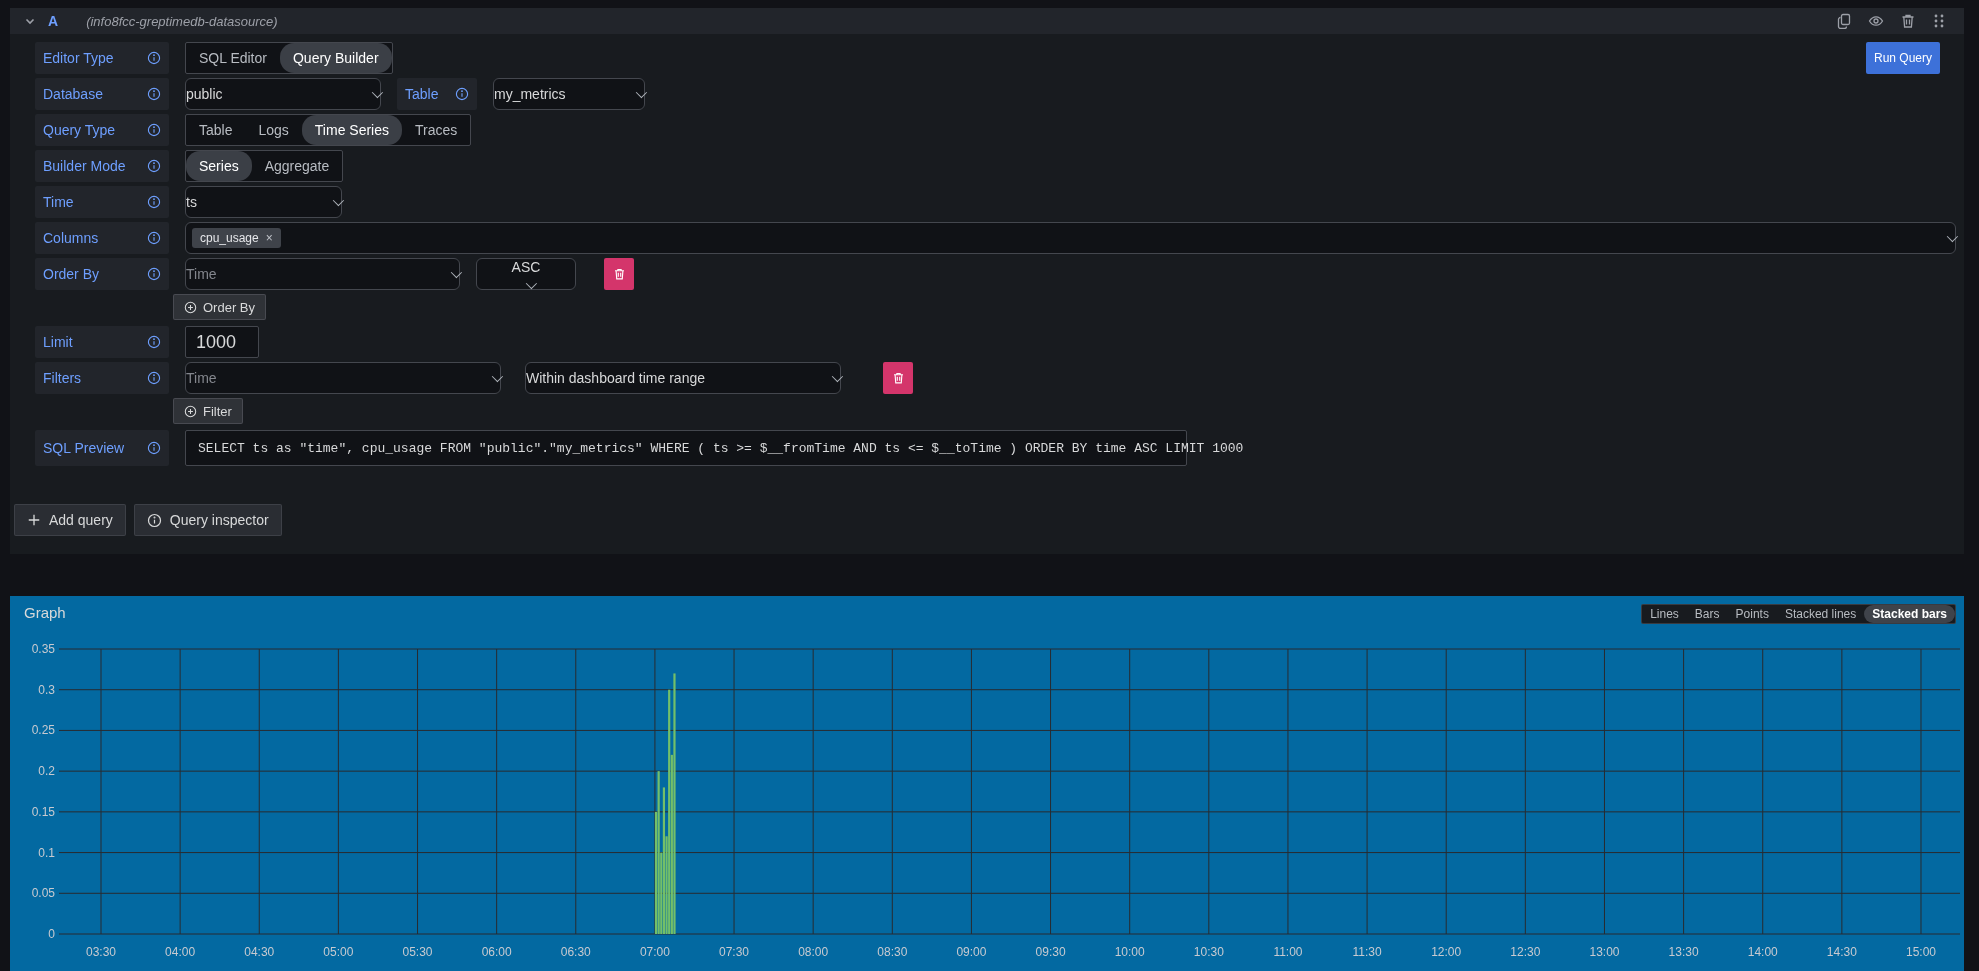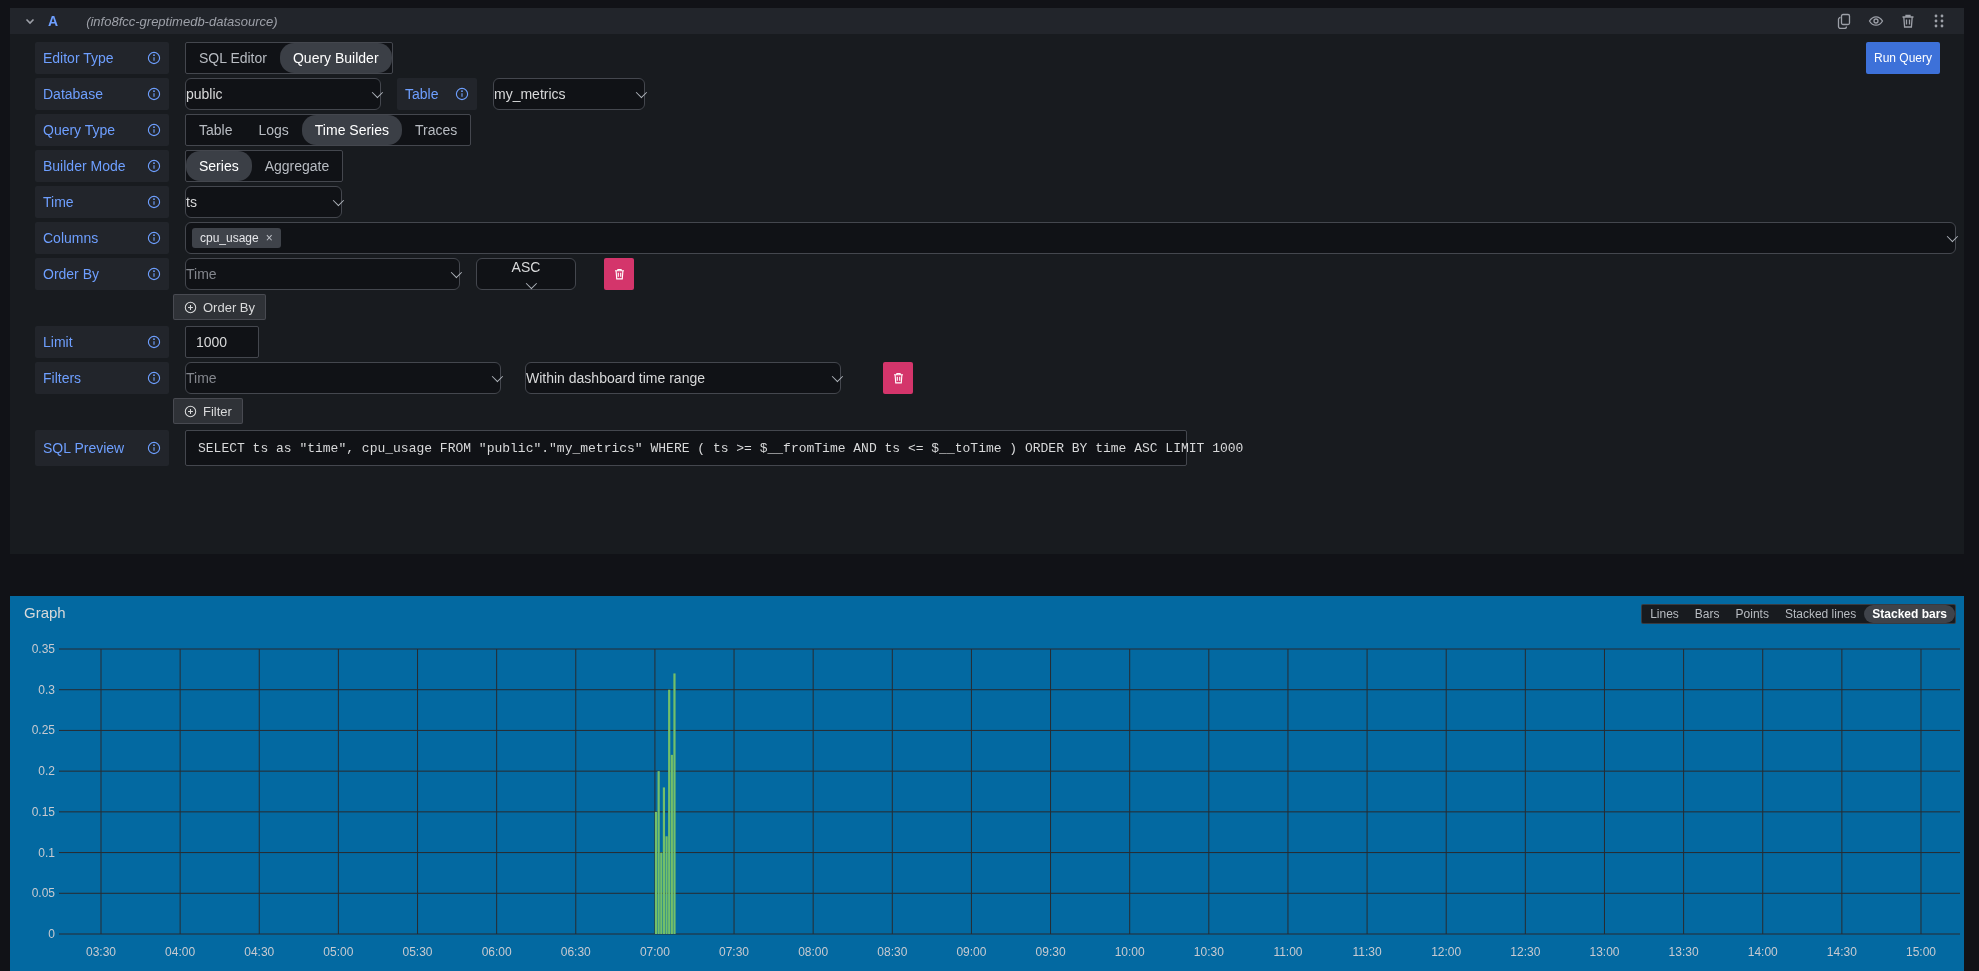--- a/index.html
+++ b/index.html
@@ -37,21 +37,21 @@
   .select .chevron-down { flex:none; margin-left:8px; }
   .chevron-down { width:8px; height:8px; border-right:1.4px solid #aeb3ba; border-bottom:1.4px solid #aeb3ba;
                   transform:rotate(45deg) translateY(-2px); display:inline-block; }
   .placeholder { color:#83868d; }
 
   .tag { background:#3f434a; border-radius:3px; padding:3px 8px; font-size:12px; color:#e6e7ea;
          display:inline-flex; align-items:center; gap:7px; cursor:pointer; }
   .tag .x { color:#c2c5cb; font-size:12px; cursor:pointer; }
 
   .input { background:#101216; border:1px solid #44474e; border-radius:2px; color:#d8d9da;
-           font-size:14px; padding:0 10px; font-family:"Liberation Sans",sans-serif; }
+           font-size:18px; padding:0 10px; font-family:"Liberation Sans",sans-serif; }
 
   .del-btn { width:30px; height:32px; flex:none; background:var(--destructive); border:none; border-radius:2px;
              display:flex; align-items:center; justify-content:center; color:#fff; cursor:pointer; }
 
   .add-btn { height:26px; background:#2f3237; border:1px solid rgba(204,204,220,0.16); border-radius:2px;
              color:#d8d9da; font-size:13px; font-weight:500; display:inline-flex; align-items:center;
              gap:6px; padding:0 10px; cursor:pointer; }
 
   .sql-box { width:1002px; min-height:36px; background:#101216; border:1px solid #44474e; border-radius:2px;
              display:flex; align-items:center; padding:0 12px; font-family:"Liberation Mono", monospace;
@@ -340,20 +340,36 @@
             <svg width="14" height="14" viewBox="0 0 16 16" fill="none" stroke="currentColor" stroke-width="1.3">
               <circle cx="8" cy="8" r="6.4"></circle>
               <path d="M8 7.2v4"></path>
               <circle cx="8" cy="4.8" r="0.4" fill="currentColor"></circle>
             </svg>
           </span>
       </div>
       <div class="sql-box">SELECT ts as "time", cpu_usage FROM "public"."my_metrics" WHERE ( ts &gt;= $__fromTime AND ts &lt;= $__toTime ) ORDER BY time ASC LIMIT 1000</div>
     </div>
 
+    <div class="footer-btns">
+      <button class="big-btn">
+        <svg width="14" height="14" viewBox="0 0 16 16" fill="none" stroke="currentColor" stroke-width="1.5">
+            <path d="M8 2v12M2 8h12"></path>
+          </svg>
+        <span>Add query</span>
+      </button>
+      <button class="big-btn">
+        <svg width="15" height="15" viewBox="0 0 16 16" fill="none" stroke="currentColor" stroke-width="1.3">
+            <circle cx="8" cy="8" r="6.4"></circle>
+            <path d="M8 7.2v4"></path>
+            <circle cx="8" cy="4.8" r="0.4" fill="currentColor"></circle>
+          </svg>
+        <span>Query inspector</span>
+      </button>
+    </div>
   </div>
 </div>
 
 <div class="graph-panel">
   <div class="graph-title">Graph</div>
   <div class="mode-group">
       <span class="seg">Lines</span>
       <span class="seg">Bars</span>
       <span class="seg">Points</span>
       <span class="seg">Stacked lines</span>

